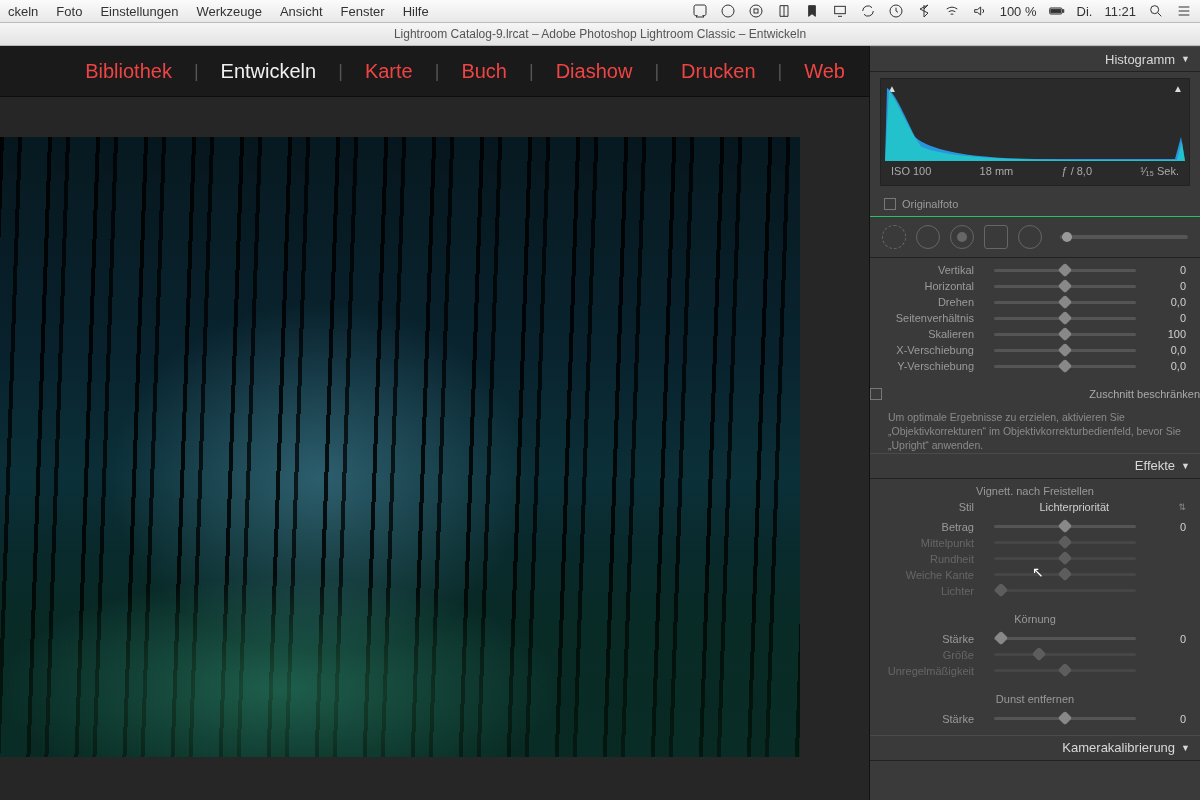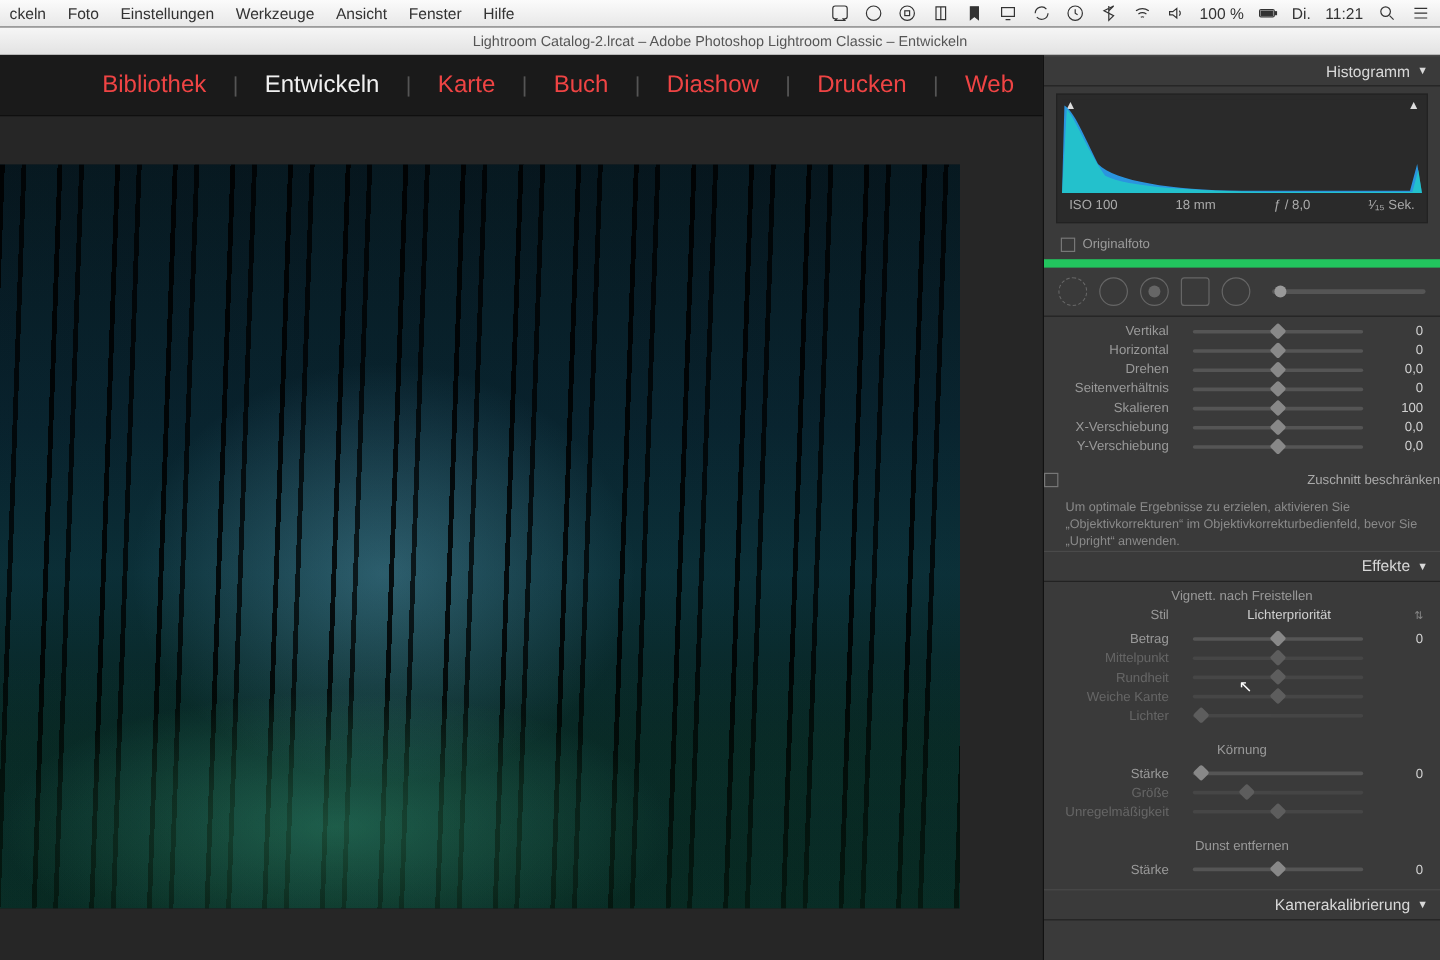--- a/index.html
+++ b/index.html
@@ -22,21 +22,21 @@
 .rpanel{width:330px;background:#3a3a3a;display:flex;flex-direction:column;border-left:1px solid #111;font-size:11px;color:#b8b8b8}
 .panel-hd{height:24px;display:flex;align-items:center;justify-content:flex-end;padding:0 10px;background:#3a3a3a;border-top:1px solid #4a4a4a;border-bottom:1px solid #222;color:#d8d8d8;font-size:13px}
 .panel-hd .tri{margin-left:6px;font-size:9px}
 .histo-box{margin:6px 10px;border:1px solid #222;background:#2a2a2a;padding:4px}
 .histo{height:78px;position:relative;background:#2a2a2a;overflow:hidden}
 .histo .h-arrow{position:absolute;top:0;color:#ddd;font-size:10px}
 .histo .h-arrow.l{left:2px}
 .histo .h-arrow.r{right:2px}
 .histo .hpath{position:absolute;bottom:0;left:0;width:100%;height:100%}
 .histo-meta{display:flex;justify-content:space-between;padding:4px 6px;color:#aaa;font-size:11px}
-.orig-row{display:flex;align-items:center;gap:6px;padding:6px 14px;color:#9a9a9a;font-size:11px;border-bottom:7px solid #22c55e}
+.orig-row{display:flex;align-items:center;gap:6px;padding:6px 14px;color:#9a9a9a;font-size:11px;border-bottom:1px solid #22c55e}
 .orig-row .cb{width:10px;height:10px;border:1px solid #777}
 .toolstrip{height:40px;display:flex;align-items:center;gap:10px;padding:0 12px;border-bottom:1px solid #222}
 .toolstrip .tool{width:22px;height:22px;border:1px solid #666;border-radius:50%;display:flex;align-items:center;justify-content:center}
 .toolstrip .tool.square{border-radius:3px}
 .toolstrip .tool.dashed{border-style:dashed}
 .toolstrip .tool.inner::after{content:"";width:10px;height:10px;background:#666;border-radius:50%}
 .toolstrip .mini-sl{flex:1;height:4px;background:#555;border-radius:2px;position:relative;margin-left:8px}
 .toolstrip .mini-sl .knob{position:absolute;left:2px;top:-3px;width:10px;height:10px;background:#999;border-radius:50%}
 .sliders{padding:4px 14px 8px}
 .srow{display:flex;align-items:center;height:16px;gap:20px}
@@ -143,21 +143,21 @@
       </span>
     <span class="ico">
         <svg viewBox="0 0 24 24">
           <path d="M4 6h16M4 12h16M4 18h16"></path>
         </svg>
       </span>
   </div>
 </div>
 
 <div class="titlebar">
-  <span>Lightroom Catalog-2.lrcat – Adobe Photoshop Lightroom Classic – Entwickeln</span>
+  <span>Lightroom Catalog-9.lrcat – Adobe Photoshop Lightroom Classic – Entwickeln</span>
 </div>
 
 <div class="app">
   <div class="main">
     <div class="modulebar">
       <span class="tab">Bibliothek</span>
         <span class="sep">|</span>
       <span class="tab active">Entwickeln</span>
         <span class="sep">|</span>
       <span class="tab">Karte</span>

